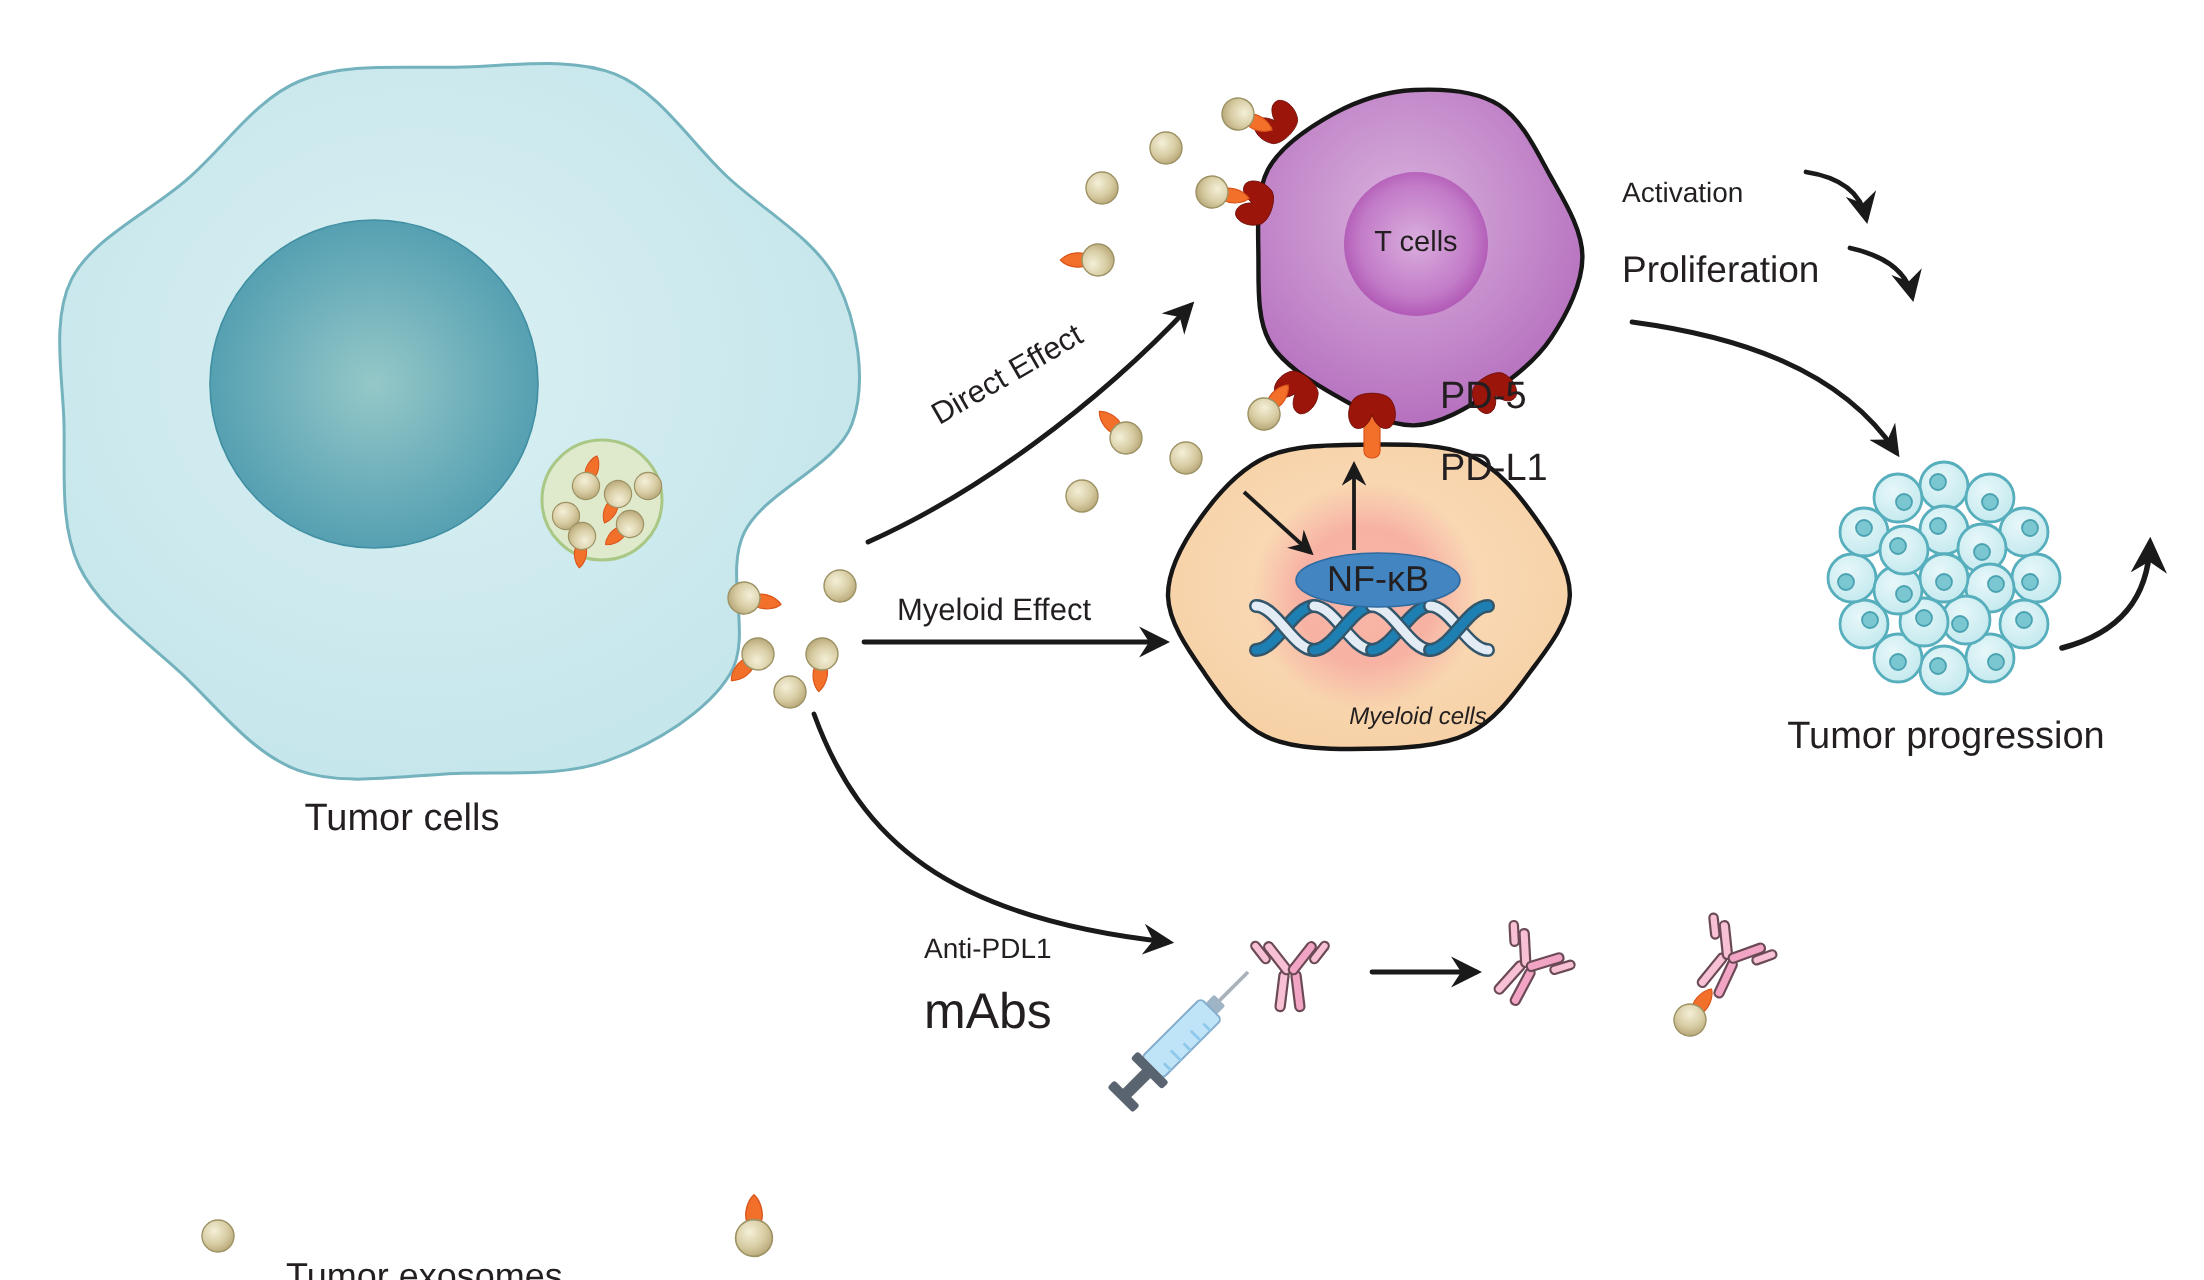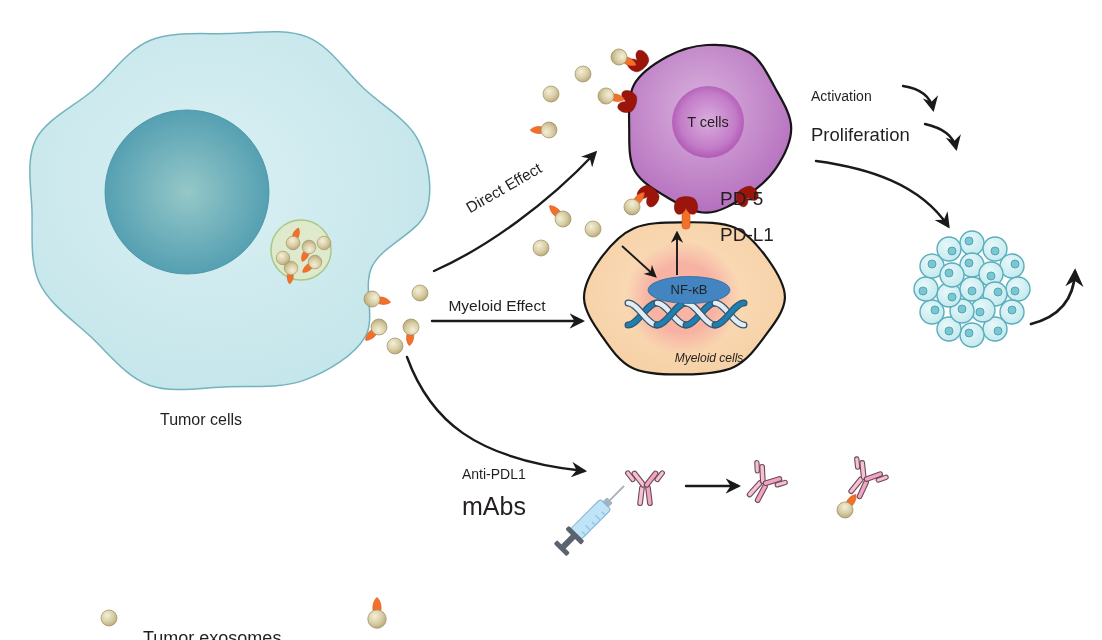--- a/index.html
+++ b/index.html
@@ -1,21 +1,21 @@
 <!DOCTYPE html>
 <html><head>
 <meta charset="utf-8">
 <style>
   html,body{margin:0;padding:0;background:#fff;}
   #canvas{position:relative;width:1102px;height:640px;background:#ffffff;overflow:hidden;
           font-family:"Liberation Sans",sans-serif;color:#231f20;}
   #art{position:absolute;left:0;top:0;}
   .lbl{position:absolute;white-space:nowrap;color:#231f20;line-height:1.15;}
   .ctr{transform:translate(-50%,-50%);}
-  .big{font-size:16px;margin-top:10px;}
+  .big{font-size:19px;}
   .med{font-size:15.5px;}
   .rot{transform:translate(-50%,-50%) rotate(-30deg);}
   .ital{font-style:italic;}
 </style>
 </head>
 <body>
 
 <div id="canvas">
 
 <svg id="art" width="1102" height="640" viewBox="0 0 1102 640">
@@ -229,20 +229,21 @@
 </svg>
 
 <div class="lbl big ctr" style="left:201px;top:410px;">Tumor cells</div>
 <div class="lbl ctr" style="left:708px;top:122px;font-size:14.5px;">T cells</div>
 <div class="lbl" style="left:720px;top:188px;font-size:19px;">PD-5</div>
 <div class="lbl" style="left:720px;top:203px;font-size:19px;margin-top:21px;">PD-L1</div>
 <div class="lbl med rot" style="left:504px;top:188px;">Direct Effect</div>
 <div class="lbl med ctr" style="left:497px;top:306px;">Myeloid Effect</div>
 <div class="lbl" style="left:811px;top:88px;font-size:14px;">Activation</div>
 <div class="lbl" style="left:811px;top:124px;font-size:18.5px;">Proliferation</div>
-<div class="lbl ctr" style="left:689px;top:290px;font-size:13px;">NF-κB</div>
+<div class="lbl ctr" style="left:689px;top:290px;font-size:18px;">NF-κB</div>
 <div class="lbl ital ctr" style="left:709px;top:359px;font-size:12px;">Myeloid cells</div>
+<div class="lbl ctr" style="left:973px;top:369px;font-size:19px;">Tumor progression</div>
 <div class="lbl" style="left:462px;top:466px;font-size:14px;">Anti-PDL1</div>
 <div class="lbl" style="left:462px;top:492px;font-size:25px;">mAbs</div>
 
 <div class="lbl" style="left:143px;top:628px;font-size:18px;text-decoration:underline;">Tumor exosomes</div>
 
 </div>
 
 </body></html>

